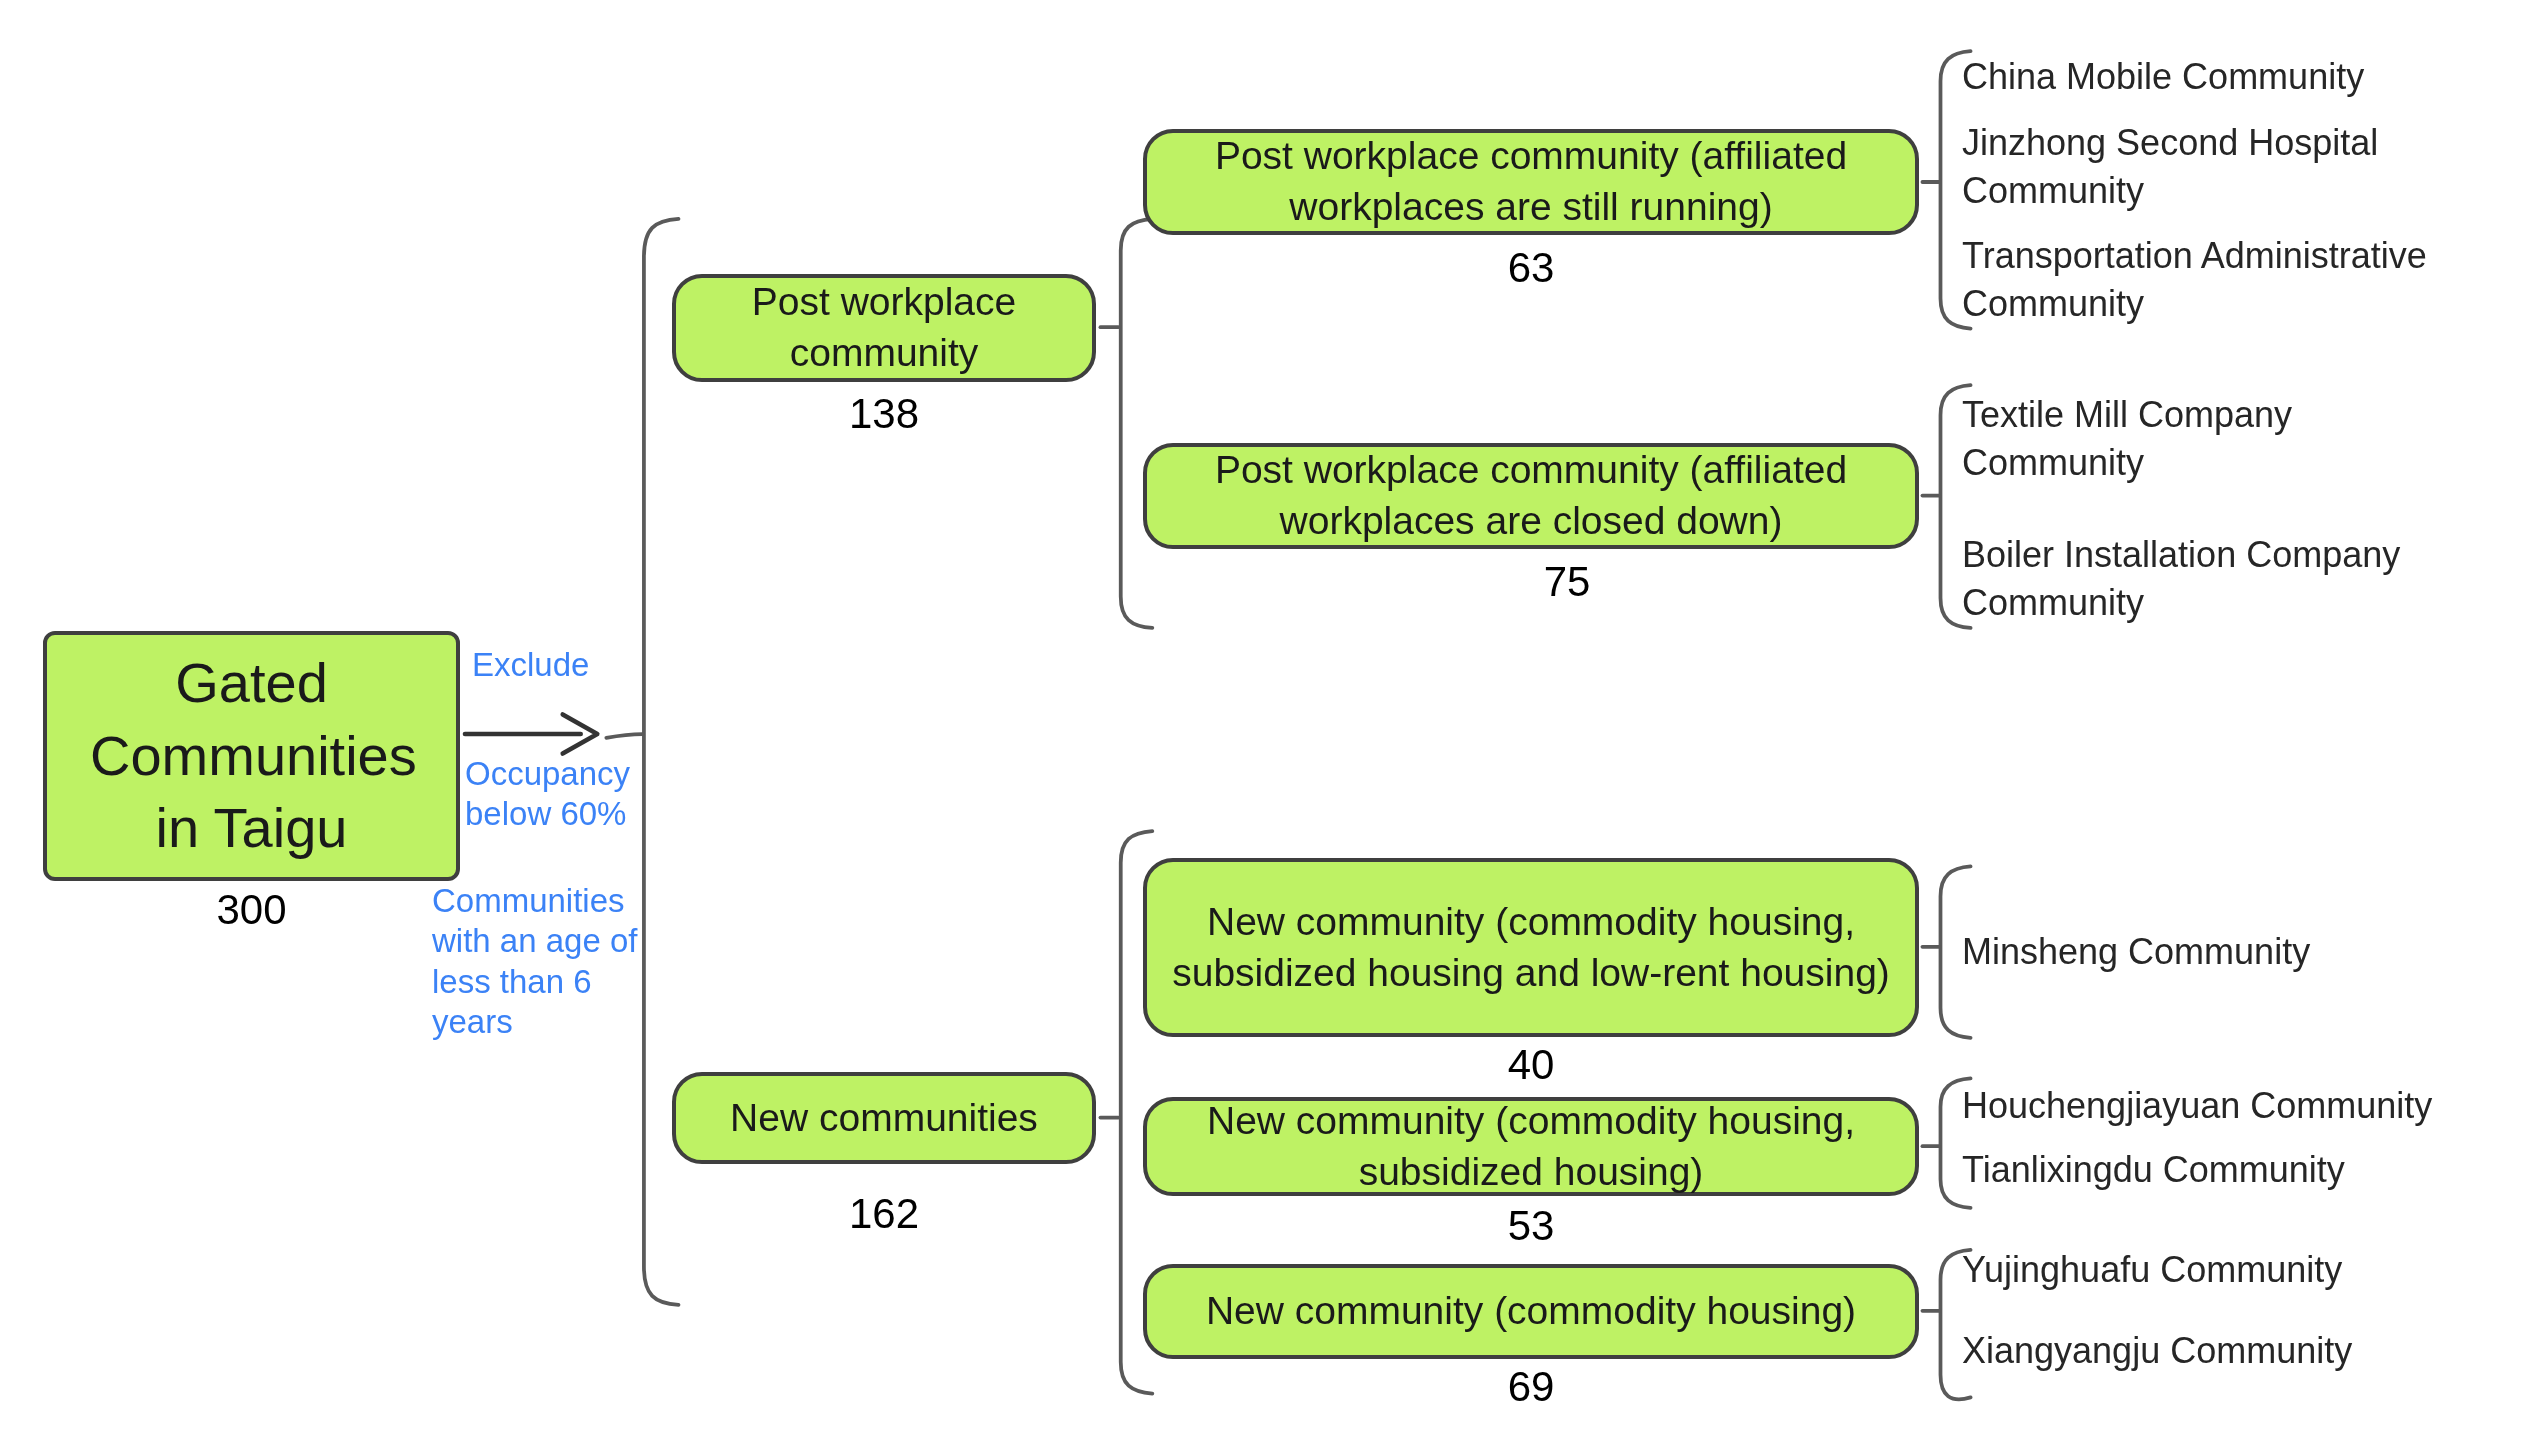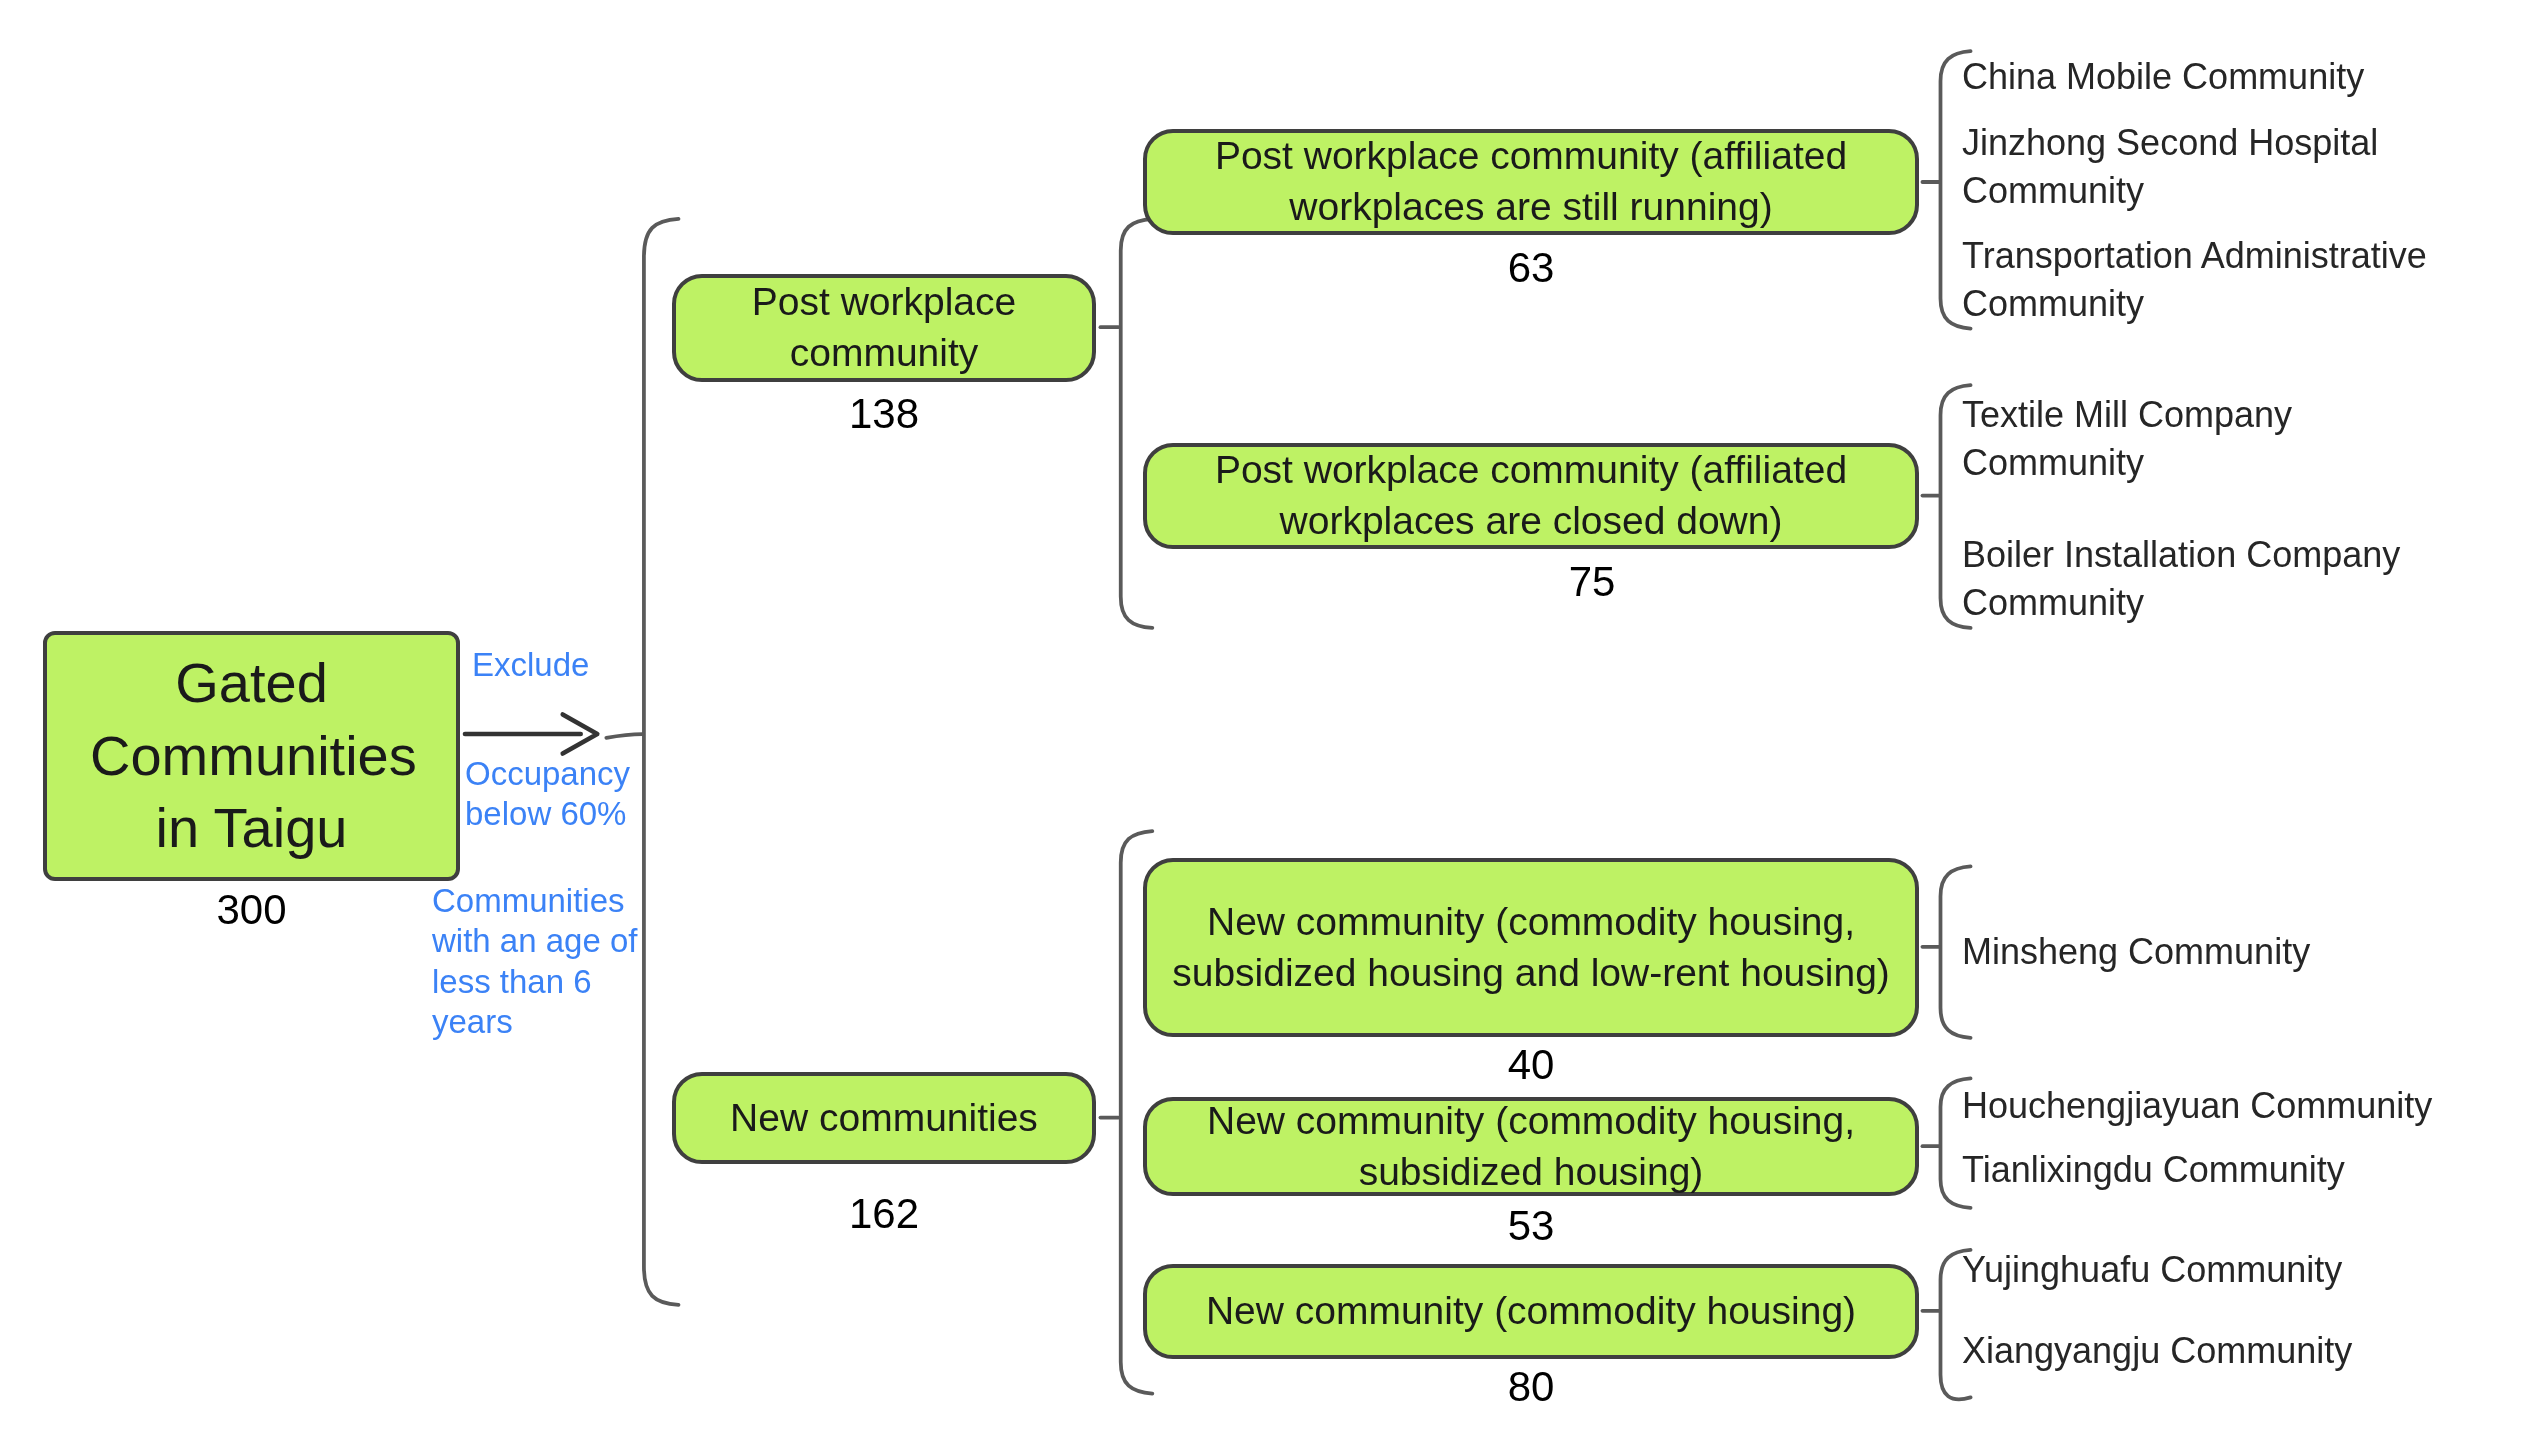--- a/index.html
+++ b/index.html
@@ -111,36 +111,36 @@
   <div class="count" style="left:672px;top:1190px;width:424px;">162</div>
 
   <div class="box" style="left:1143px;top:129px;width:776px;height:106px;">
     <span class="inner" style="width:737px;">Post workplace community (affiliated workplaces are still running)</span>
   </div>
   <div class="count" style="left:1143px;top:244px;width:776px;">63</div>
 
   <div class="box" style="left:1143px;top:443px;width:776px;height:106px;">
     <span class="inner" style="width:737px;">Post workplace community (affiliated workplaces are closed down)</span>
   </div>
-  <div class="count" style="left:1204px;top:558px;width:776px;">75</div>
+  <div class="count" style="left:1179px;top:558px;width:776px;">75</div>
 
   <div class="box" style="left:1143px;top:858px;width:776px;height:179px;">
     <span class="inner" style="width:737px;">New community (commodity housing, subsidized housing and low-rent housing)</span>
   </div>
   <div class="count" style="left:1143px;top:1041px;width:776px;">40</div>
 
   <div class="box" style="left:1143px;top:1097px;width:776px;height:99px;">
     <span class="inner" style="width:737px;">New community (commodity housing, subsidized housing)</span>
   </div>
   <div class="count" style="left:1143px;top:1202px;width:776px;">53</div>
 
   <div class="box" style="left:1143px;top:1264px;width:776px;height:95px;">
     <span class="inner" style="width:737px;">New community (commodity housing)</span>
   </div>
-  <div class="count" style="left:1143px;top:1363px;width:776px;">80</div>
+  <div class="count" style="left:1143px;top:1363px;width:776px;">69</div>
 
   <div class="example" style="left:1962px;top:53px;">China Mobile Community</div>
   <div class="example" style="left:1962px;top:119px;">Jinzhong Second Hospital Community</div>
   <div class="example" style="left:1962px;top:232px;">Transportation Administrative Community</div>
 
   <div class="example" style="left:1962px;top:391px;">Textile Mill Company Community</div>
   <div class="example" style="left:1962px;top:531px;">Boiler Installation Company Community</div>
 
   <div class="example" style="left:1962px;top:928px;">Minsheng Community</div>
 

